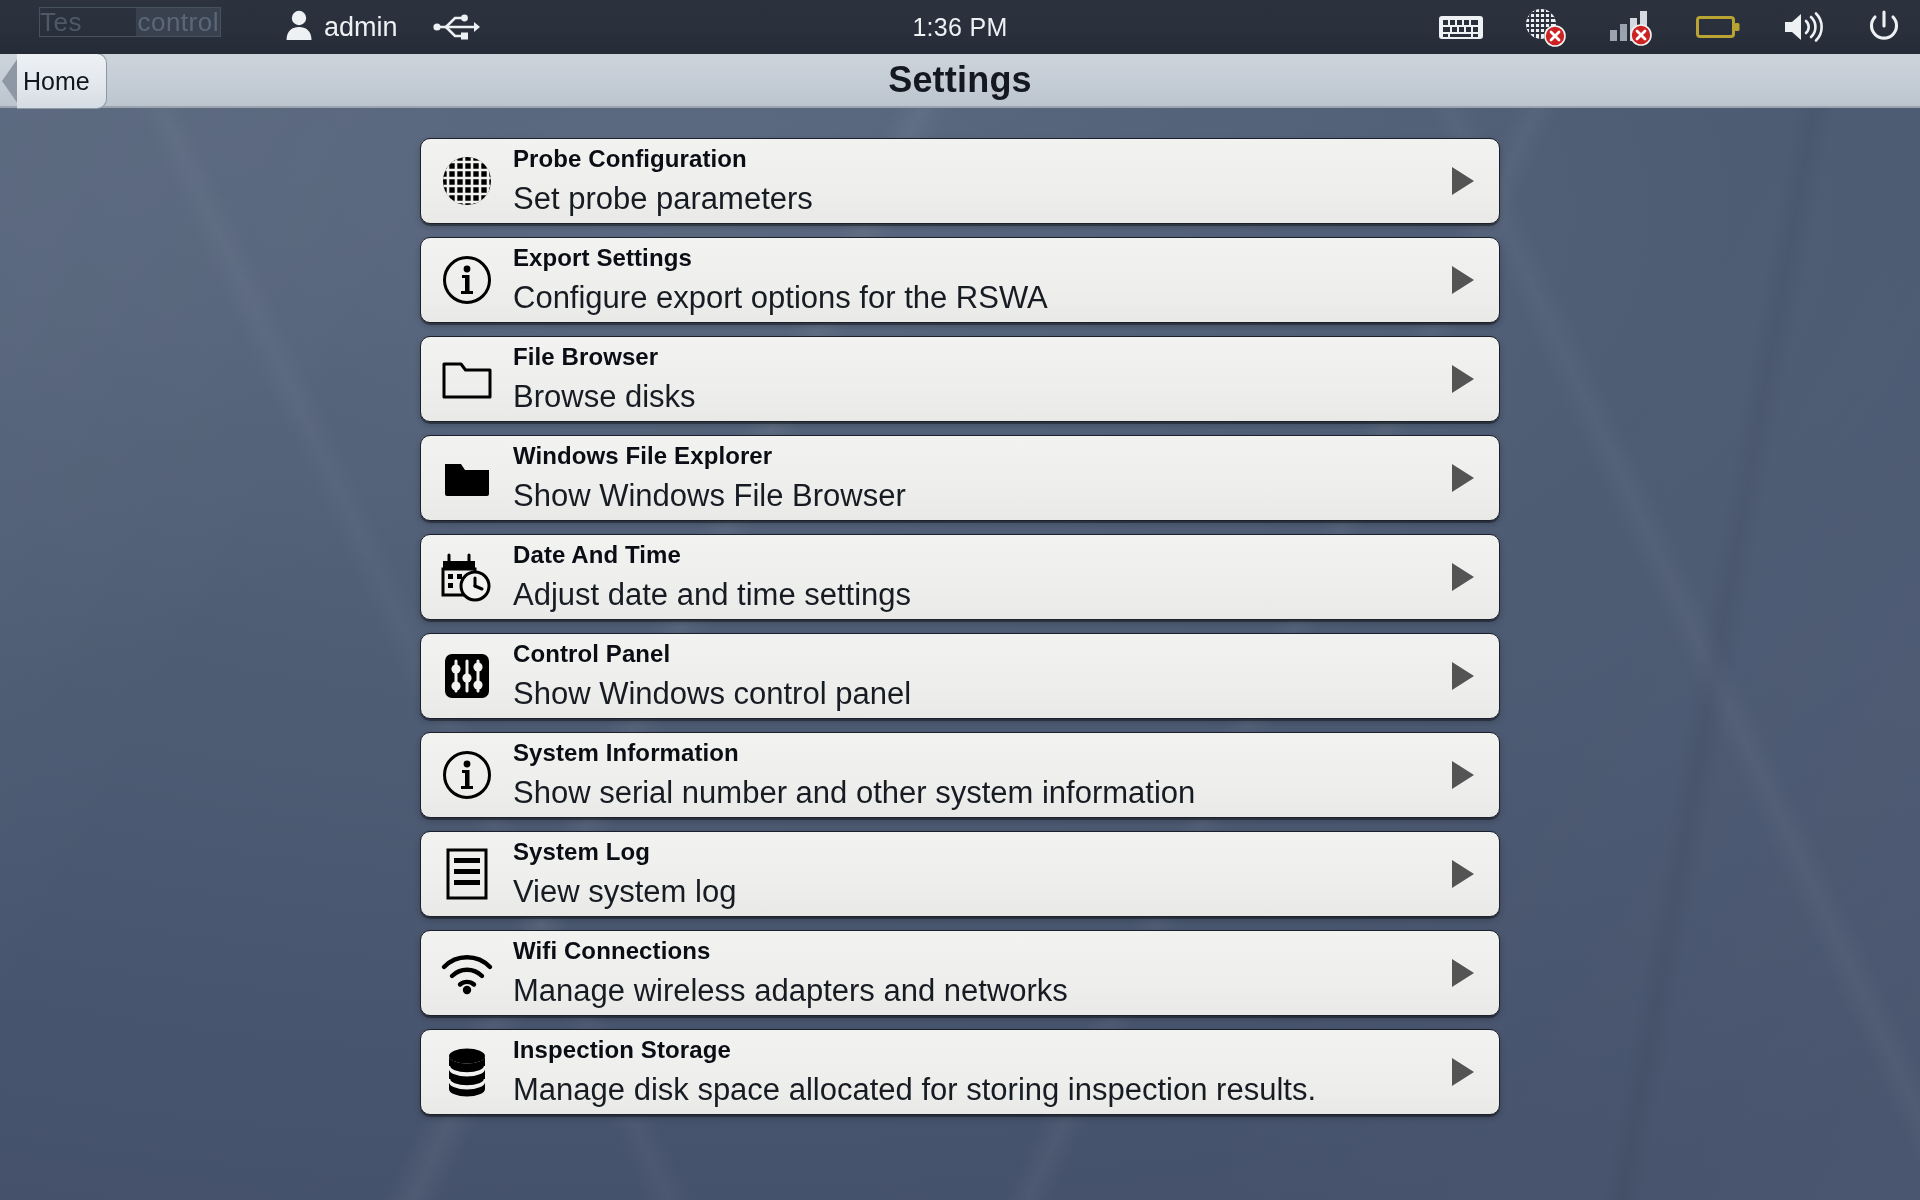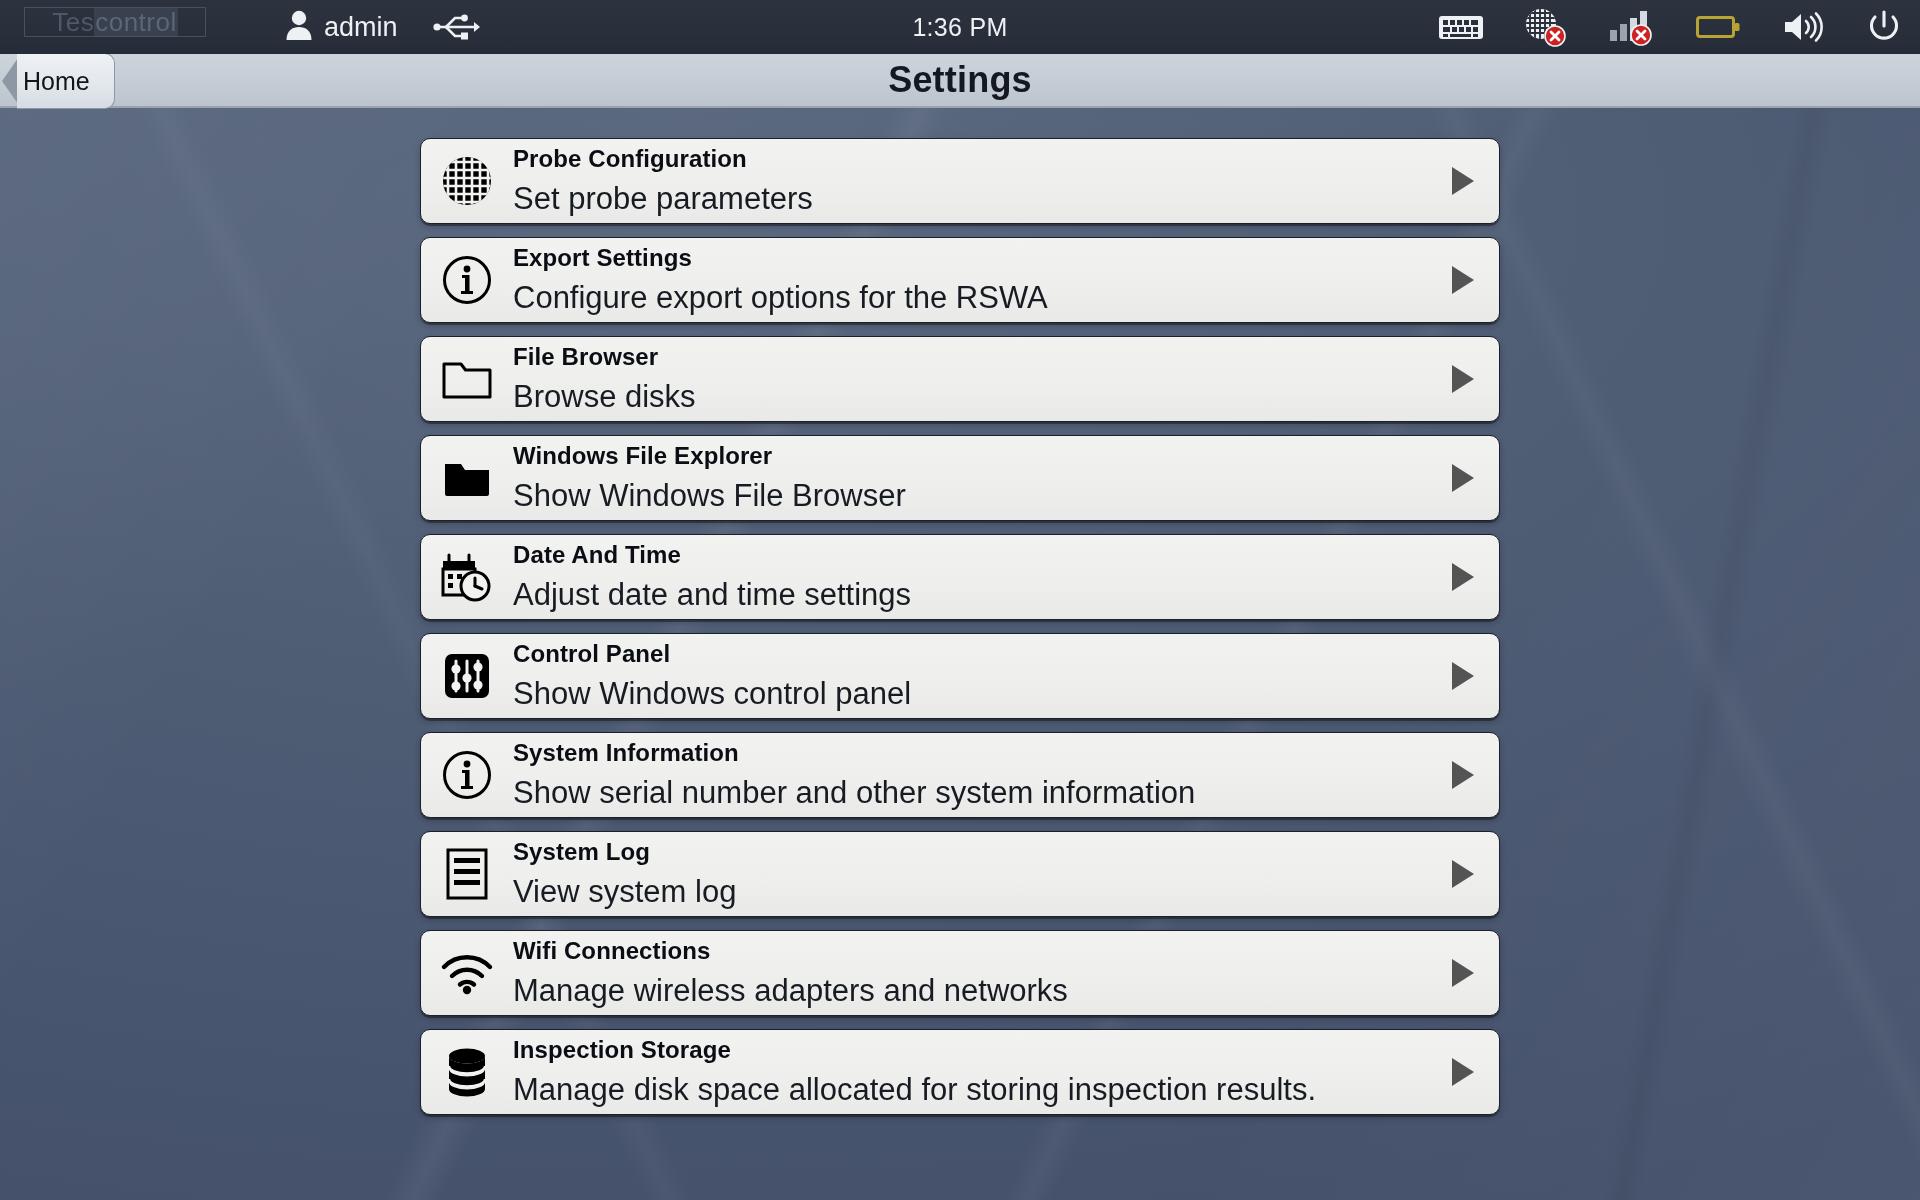--- a/index.html
+++ b/index.html
@@ -30,24 +30,24 @@
   }
 
   
   #topbar {
     position:absolute; top:0; left:0; width:1920px; height:54px;
     background:linear-gradient(180deg,#2c323e 0%,#2a303b 55%,#262c37 100%);
     display:flex; align-items:center;
     z-index:20;
   }
   .logo-wrap {
-    position:absolute; left:24px; top:7px;
+    position:absolute; left:39px; top:7px;
     width:182px; height:30px;
     border:1px solid #47525f;
-    display:flex; align-items:center; justify-content:center;
+    display:flex; align-items:center; justify-content:space-between;
     overflow:hidden;
   }
   .logo-wrap .lg1 { color:#4d5968; font-size:26px; letter-spacing:0.5px; font-weight:400; }
   .logo-wrap .lg2 { color:#5a6778; background:#39414e; font-size:26px; letter-spacing:0.5px;
                     font-weight:400; padding:0 1px;}
   .user-block {
     position:absolute; left:284px; top:0; height:54px;
     display:flex; align-items:center; gap:10px;
   }
   .user-block .uname { color:#eef1f4; font-size:27px; font-weight:400; }
@@ -87,21 +87,21 @@
     border-top:23px solid transparent;
     border-bottom:23px solid transparent;
     border-right:16px solid #8e98a4;
   }
   #home-btn .hb-body {
     background:linear-gradient(180deg,#eef1f4 0%,#e3e8ed 55%,#d6dce3 100%);
     border:1px solid #8e98a4;
     border-left:none;
     border-radius:0 10px 10px 0;
     height:56px; display:flex; align-items:center;
-    padding:0 24px 0 6px; margin-left:-1px;
+    padding:0 16px 0 6px; margin-left:-1px;
     font-size:25px; color:#11151c;
   }
 
   
   #list {
     position:absolute; left:420px; top:138px; width:1080px;
     display:flex; flex-direction:column; gap:13px;
     z-index:10;
   }
   .row {

